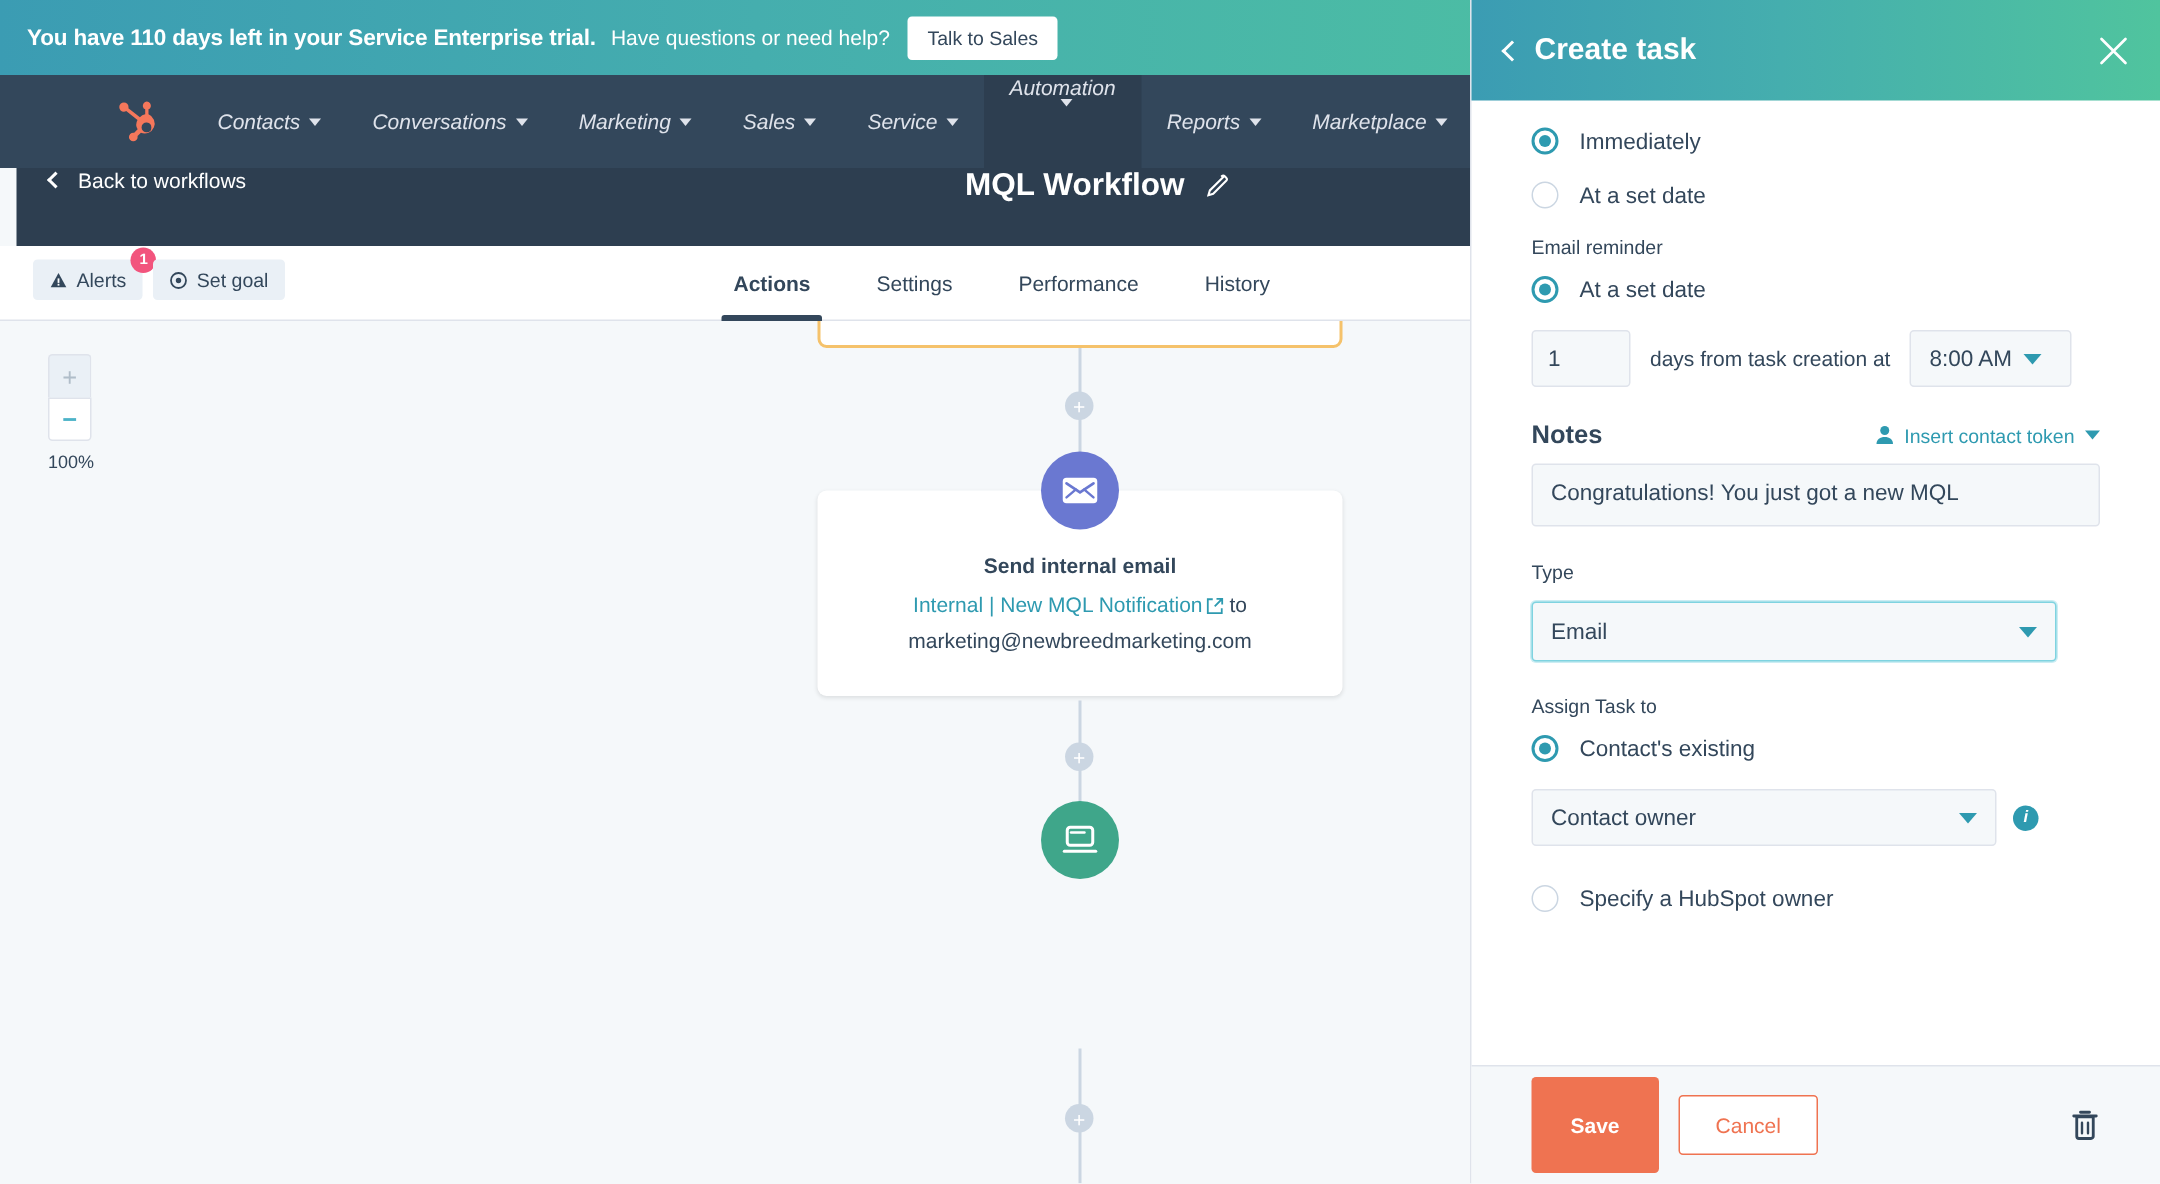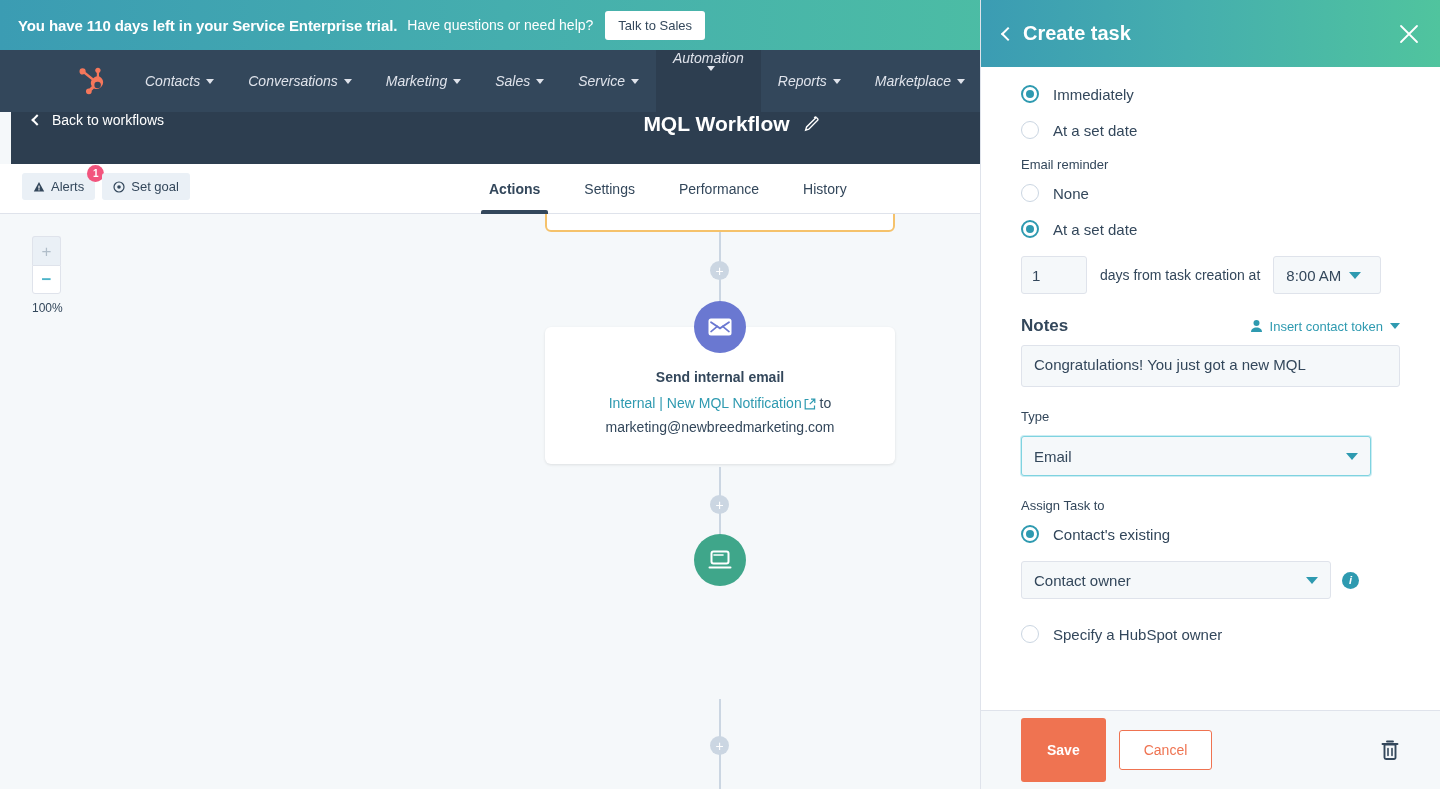--- a/index.html
+++ b/index.html
@@ -496,24 +496,20 @@
       <span class="radio on"></span>
       <span class="radio-label">Immediately</span>
     </div>
     <div class="radio-row">
       <span class="radio"></span>
       <span class="radio-label">At a set date</span>
     </div>
 
     
     <div class="field-label">Email reminder</div>
-    <div class="radio-row">
-      <span class="radio"></span>
-      <span class="radio-label">None</span>
-    </div>
     <div class="radio-row">
       <span class="radio on"></span>
       <span class="radio-label">At a set date</span>
     </div>
 
     <div class="inline-row">
       <input class="num-input" type="text" value="1" style="">
       <span class="inline-text">days from task creation at</span>
       <div class="select time">
         <span>8:00 AM</span>

